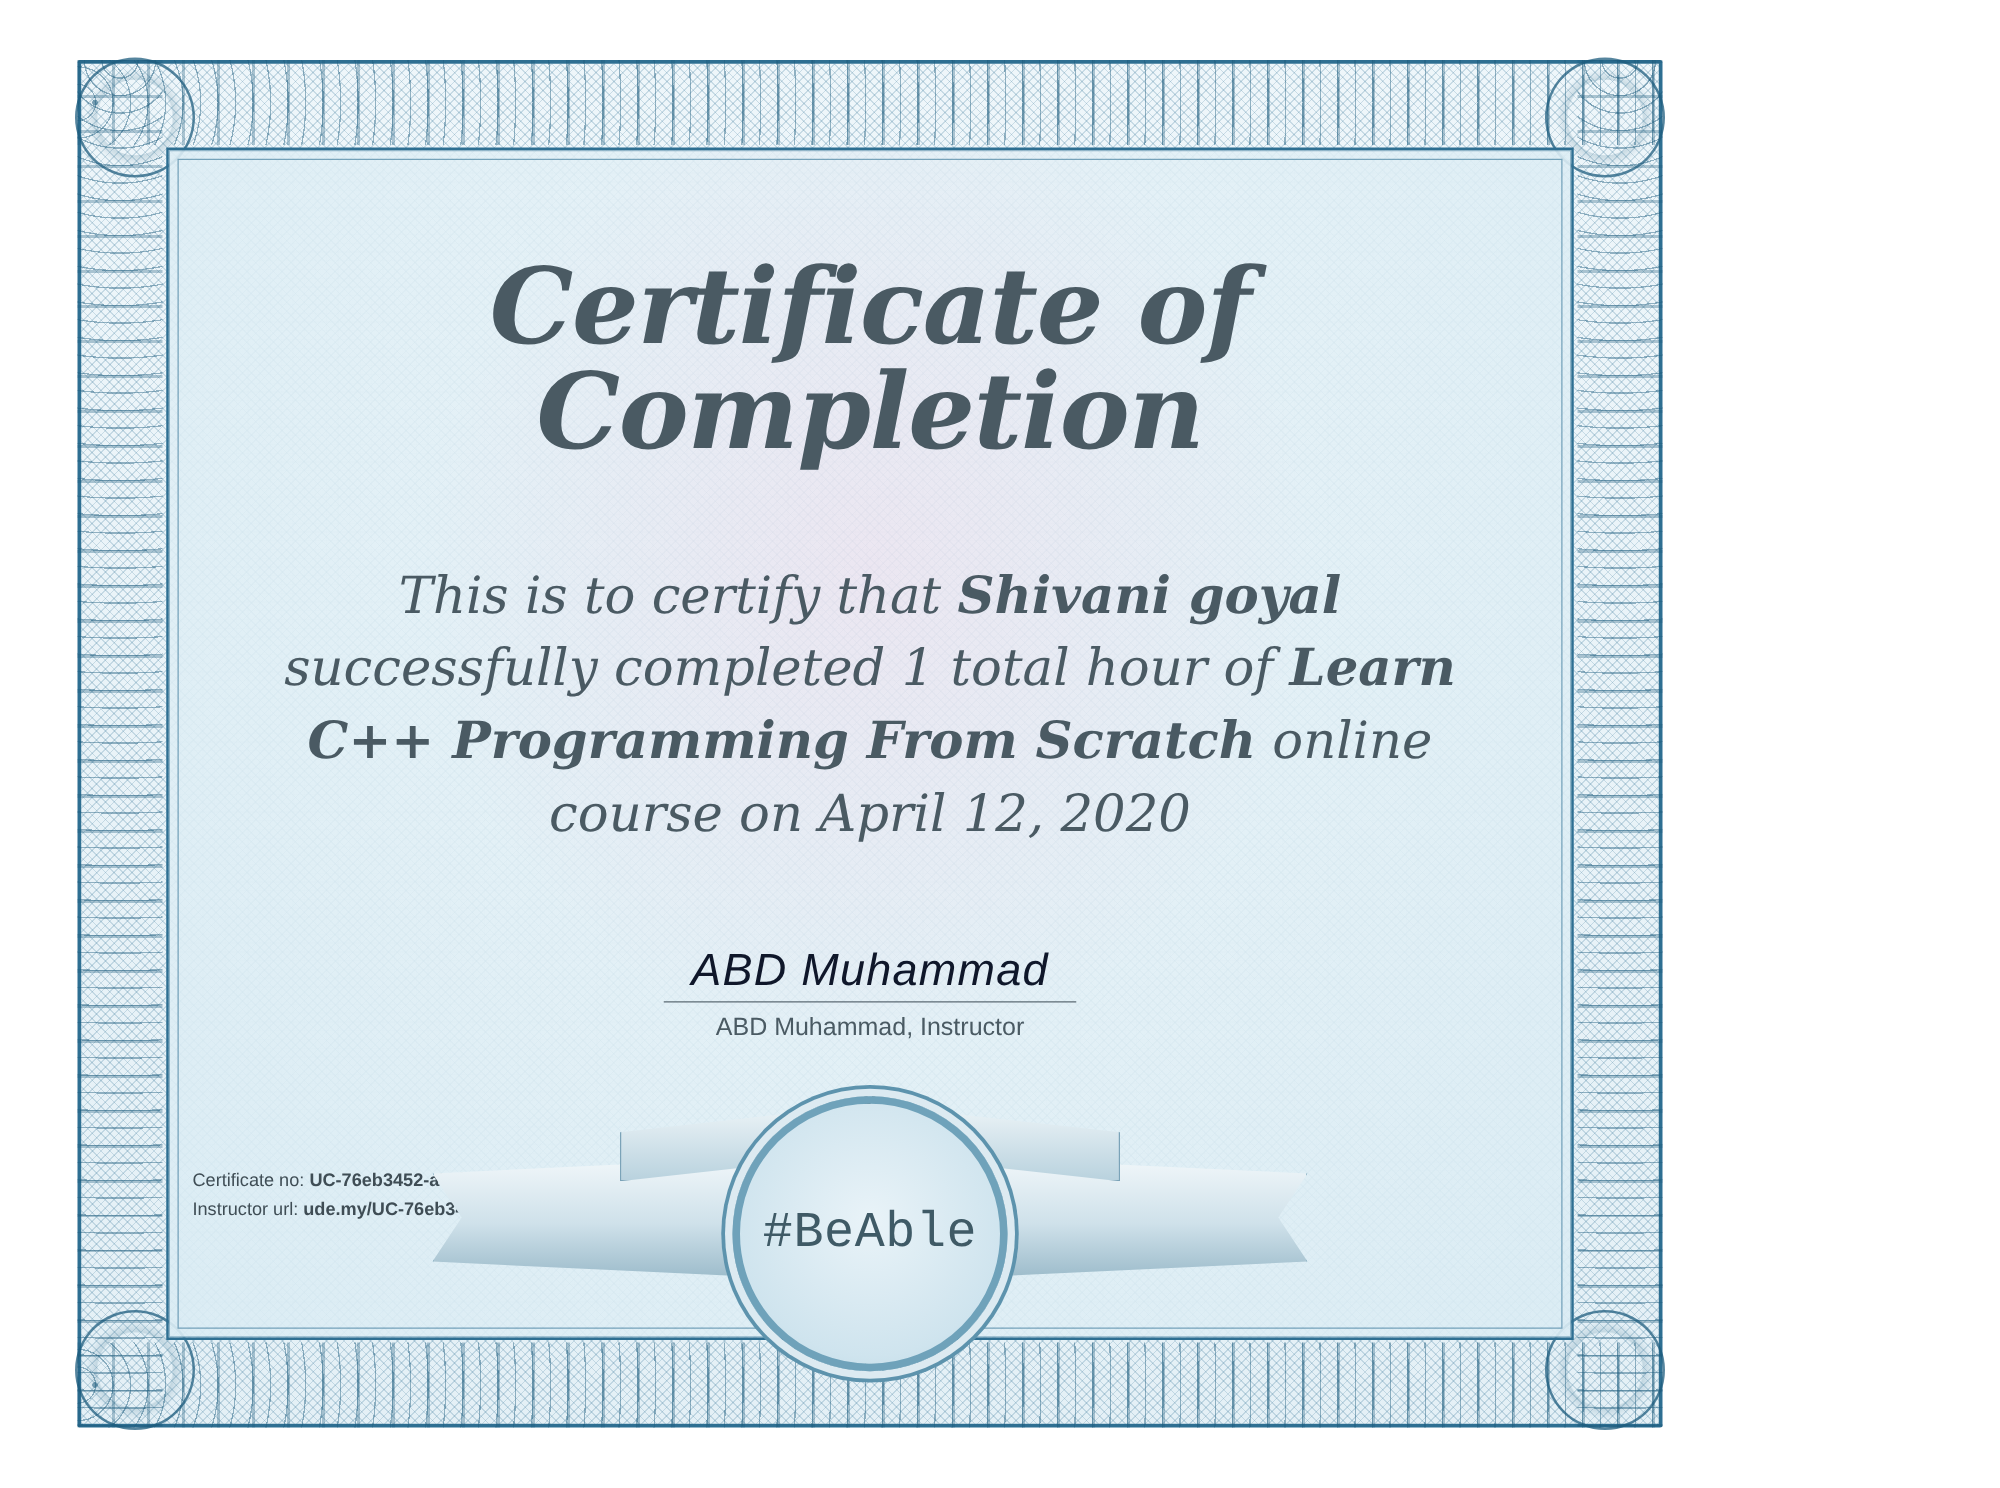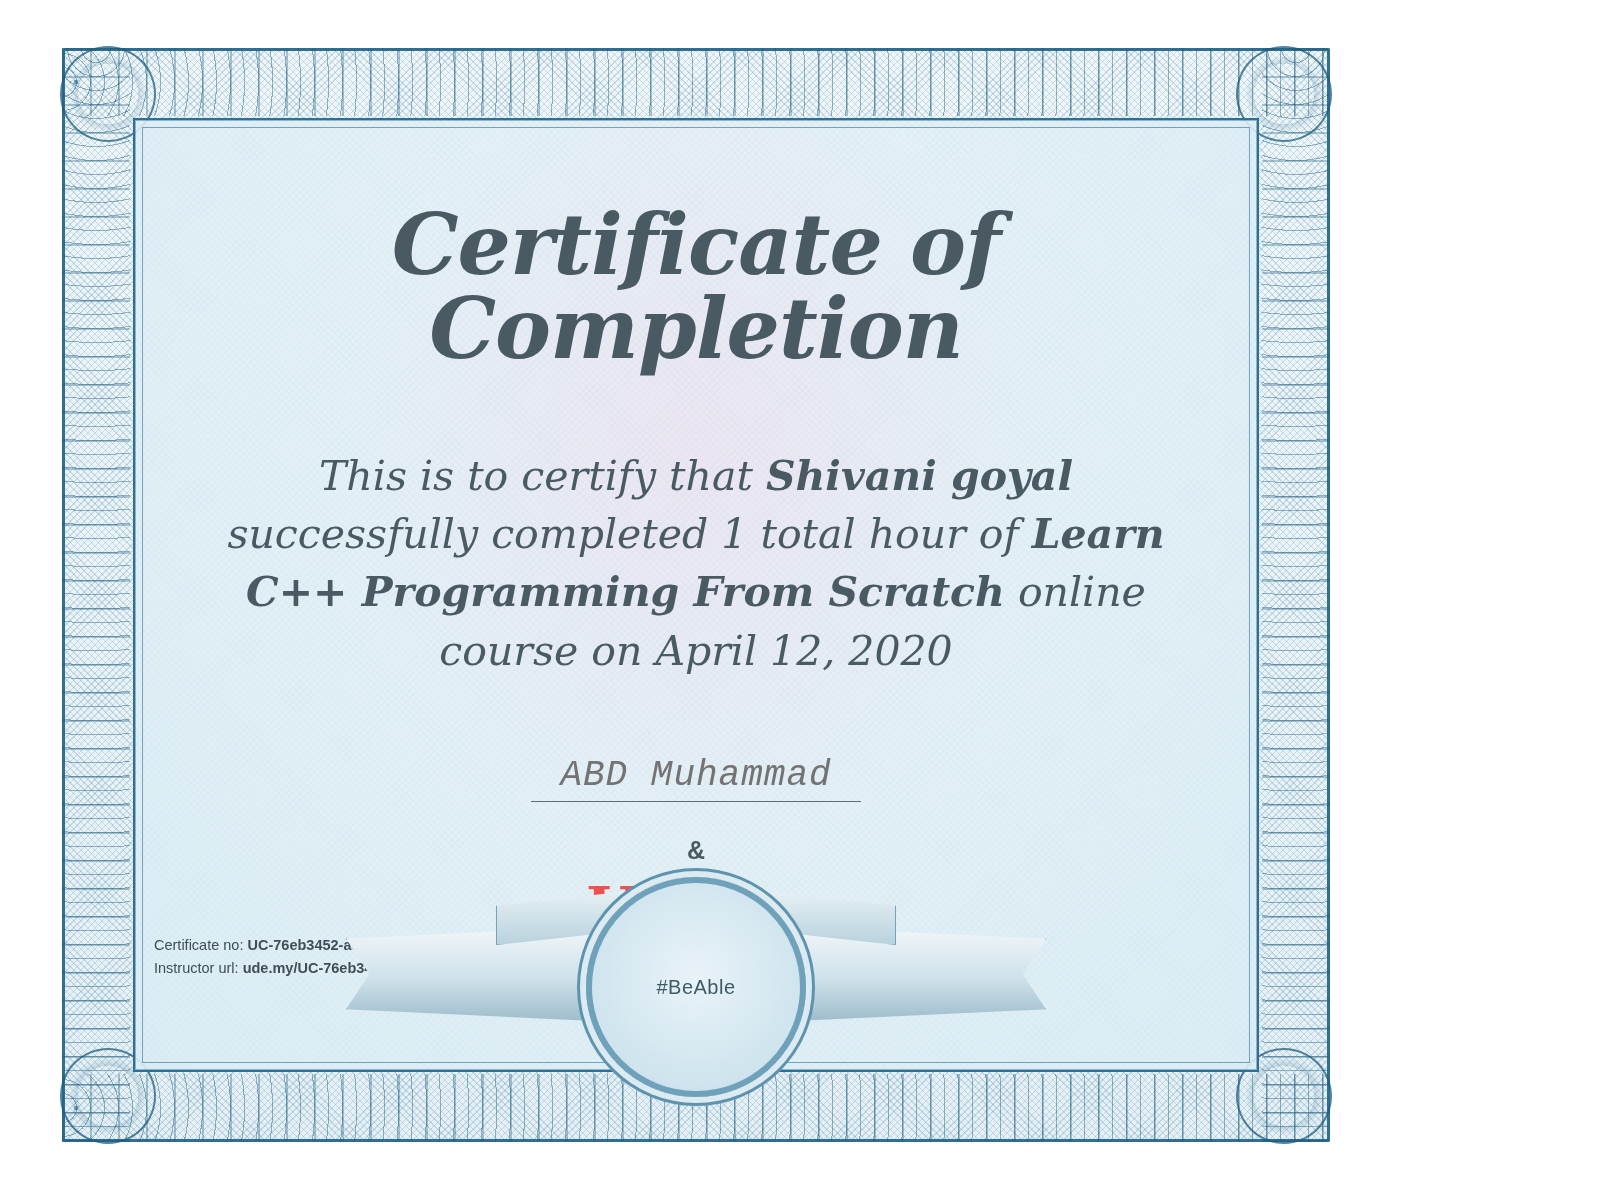--- a/index.html
+++ b/index.html
@@ -125,24 +125,24 @@
   }
   .cert-body b {
     font-weight: bold;
   }
 
   .signature-block {
     margin-top: 76px;
     text-align: center;
   }
   .signature-script {
-    font-family: Liberation Mono, monospace;
+    font-family: Liberation Sans, sans-serif;
     font-style: italic;
     font-size: 36px;
-    color: #737373;
+    color: #0f172a;
     letter-spacing: 1px;
     line-height: 1.1;
     padding-bottom: 2px;
   }
   .signature-rule {
     width: 330px;
     height: 1px;
     background: #5c6b74;
     margin: 4px auto 9px auto;
   }
@@ -241,22 +241,22 @@
     height: 208px;
     border-radius: 50%;
     background: radial-gradient(circle at 50% 45%, #e9f3f8 0%, #cfe4ee 70%, #b9d6e4 100%);
     border: 6px solid #6fa2ba;
     box-shadow: 0 0 0 6px #dceaf1, 0 0 0 9px #5d93ad;
     display: flex;
     align-items: center;
     justify-content: center;
   }
   .seal-text {
-    font-family: Liberation Sans, sans-serif;
-    font-size: 20px;
+    font-family: Liberation Mono, monospace;
+    font-size: 40px;
     color: #3f5a66;
     letter-spacing: 0.5px;
   }
 </style>
 </head>
 <body>
 
 <div class="certificate">
 
   <div class="border-outer"></div>
@@ -277,20 +277,21 @@
 
     <div class="cert-title">Certificate of Completion</div>
 
     <div class="cert-body">
       <span>This is to certify that </span><b>Shivani goyal</b><span> successfully completed 1 total hour of </span><b>Learn C++ Programming From Scratch</b><span> online course on </span><span>April 12, 2020</span>
     </div>
 
     <div class="signature-block">
       <div class="signature-script">ABD Muhammad</div>
       <div class="signature-rule"></div>
+      <div class="signature-name">ABD Muhammad, Instructor</div>
     </div>
 
     <div class="ampersand">&amp;</div>
 
     <div class="udemy-logo">
       <span class="udemy-mark">U</span>
       <span class="udemy-word">Udemy</span>
     </div>
 
     <div class="cert-meta">

